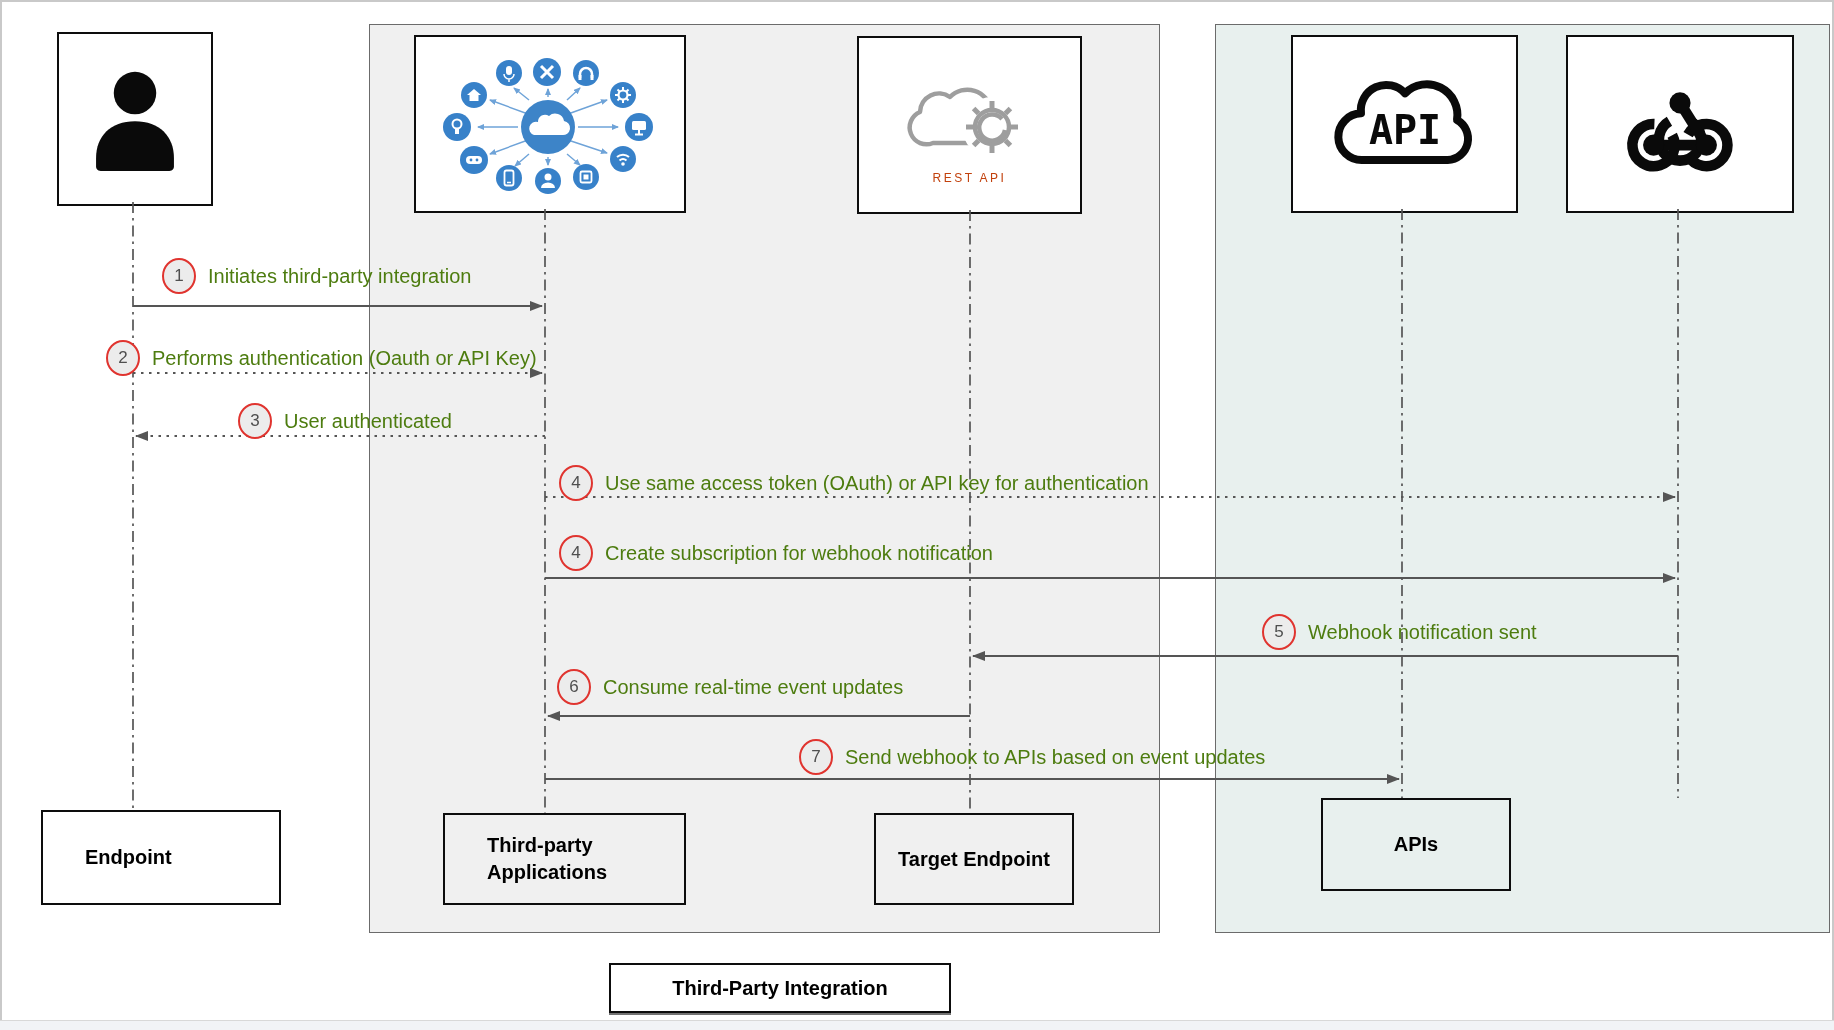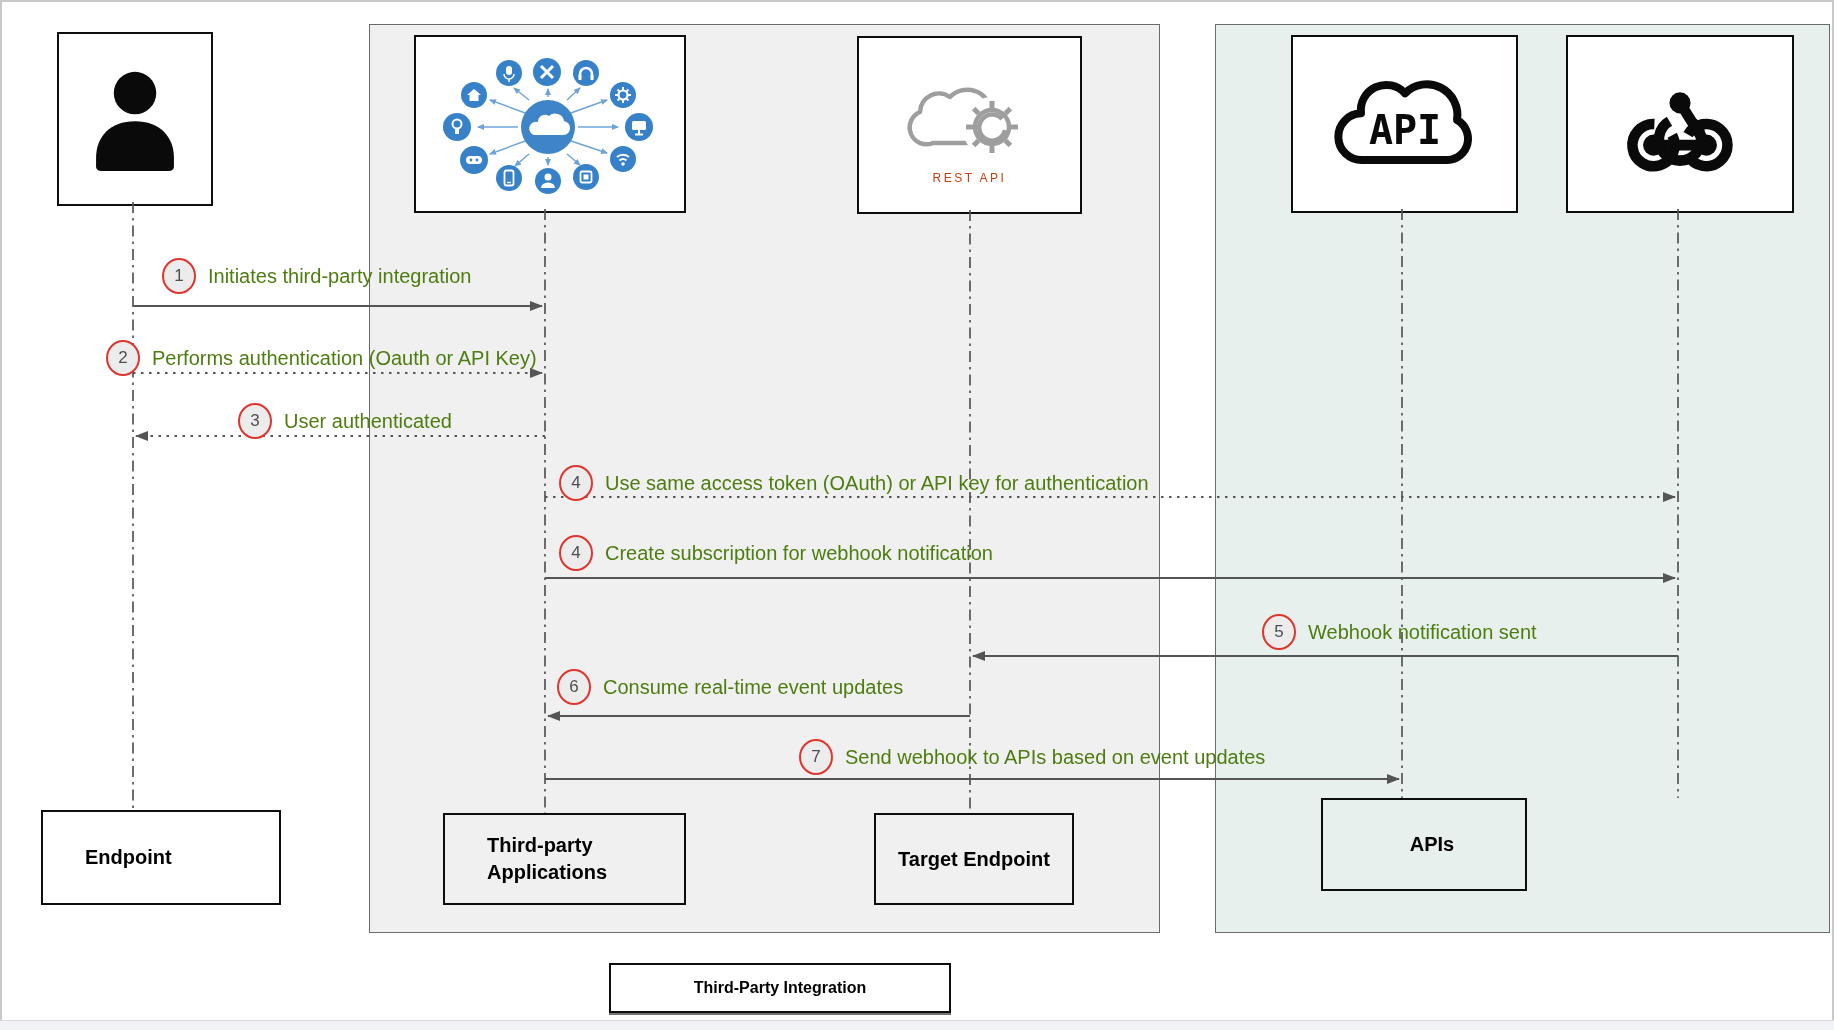--- a/index.html
+++ b/index.html
@@ -14,23 +14,23 @@
   .actor-box{position:absolute;background:#fff;border:2.5px solid #0d0d0d;display:flex;align-items:center;justify-content:center;flex-direction:column;}
   .overlay{position:absolute;left:0;top:0;z-index:3;pointer-events:none;}
   .msg-row{position:absolute;display:flex;align-items:center;z-index:4;white-space:nowrap;}
   .msg-num{width:30px;height:32px;border-radius:50%;border:2.5px solid #e0342f;background:#ececec;
     color:#4f4f4f;font-size:17px;display:flex;align-items:center;justify-content:center;flex:0 0 auto;}
   .msg-text{margin-left:12px;color:#4d7c0f;font-size:20px;line-height:32px;}
   .end-box{position:absolute;border:2.5px solid #0d0d0d;display:flex;align-items:center;z-index:4;
     font-weight:bold;font-size:20px;color:#000;line-height:27px;}
   .end-left{justify-content:flex-start;padding-left:42px;}
   .end-center{justify-content:center;text-align:center;}
-  .bg-white{background:#fff;} .bg-gray{background:#f0f0f0;} .bg-teal{background:#e8f0ee;padding-left:16px;}
+  .bg-white{background:#fff;} .bg-gray{background:#f0f0f0;} .bg-teal{background:#e8f0ee;}
   .title-box{position:absolute;background:#fff;border:2.5px solid #0d0d0d;box-shadow:0 2px 0 rgba(0,0,0,.55);
-    display:flex;align-items:center;justify-content:center;font-weight:bold;font-size:16px;color:#000;z-index:4;}
+    display:flex;align-items:center;justify-content:center;font-weight:bold;font-size:20px;color:#000;z-index:4;}
   .rest-caption{color:#c2410c;font-size:12px;letter-spacing:2.5px;margin-top:6px;}
   .bottom-strip{position:absolute;left:0;top:1020px;width:1834px;height:10px;background:#f1f3f6;border-top:1.5px solid #d8d8d8;z-index:5;}
   svg{display:block;}
 </style>
 </head>
 <body>
 
 <div class="stage">
 
   <div class="container c-tpi"></div>

